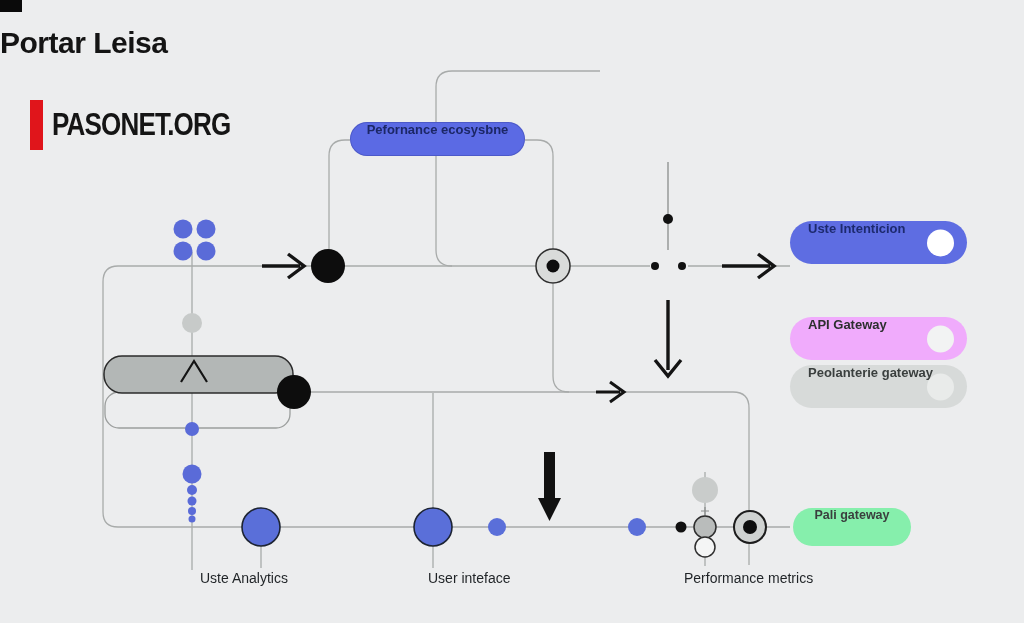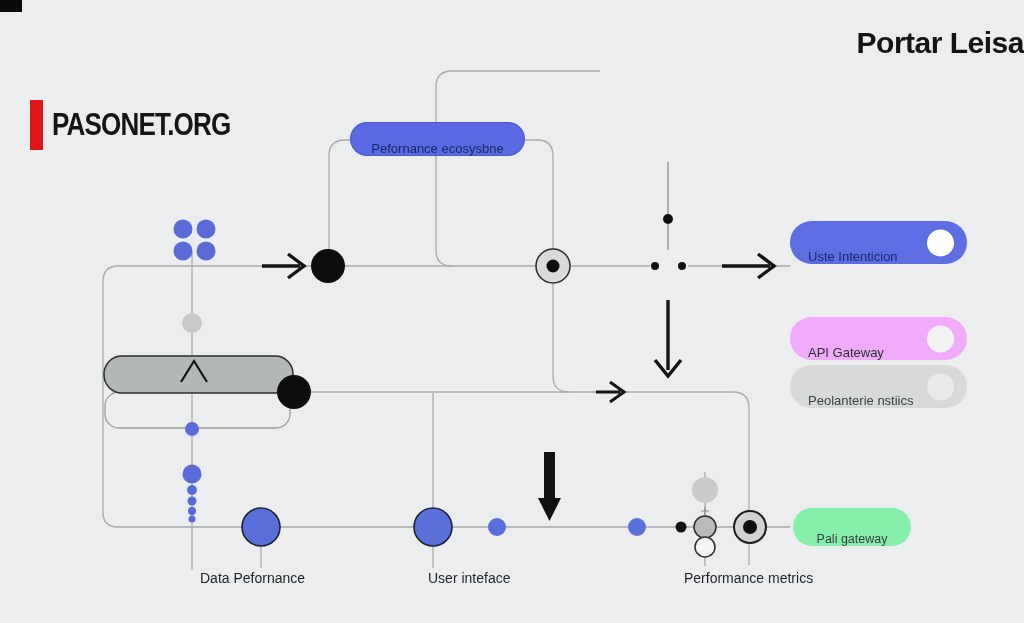--- a/index.html
+++ b/index.html
@@ -1,27 +1,27 @@
 <!DOCTYPE html>
 <html><head>
 <meta charset="utf-8">
 <style>
   html,body{margin:0;padding:0;}
   body{font-family:"Liberation Sans","DejaVu Sans",sans-serif;background:#dfe1e2;}
   .stage{position:relative;width:1024px;height:623px;background:#ecedee;overflow:hidden;}
   .abs{position:absolute;}
   svg.canvas{position:absolute;left:0;top:0;width:1024px;height:623px;}
   .corner-tab{left:0;top:0;width:22px;height:12px;background:#0a0a0a;}
-  .title{left:0;top:26px;width:1024px;text-align:right;font-size:30px;font-weight:bold;
+  .title{left:0;top:26px;width:1024px;text-align:left;font-size:30px;font-weight:bold;
          letter-spacing:-0.5px;color:#141414;}
   .logo{left:30px;top:100px;display:flex;align-items:center;}
   .logo-bar{width:13px;height:50px;background:#e0151b;margin-right:9px;}
   .logo-text{font-size:31px;font-weight:bold;color:#151515;letter-spacing:-1px;
              transform:scaleX(0.84);transform-origin:left center;white-space:nowrap;}
-  .pill{border-radius:999px;display:flex;align-items:flex-end;box-sizing:border-box;}
+  .pill{border-radius:999px;display:flex;align-items:flex-start;box-sizing:border-box;font-weight:bold;}
   .eco-pill{left:350px;top:122px;width:175px;height:34px;background:#5b6ae4;
             justify-content:center;font-size:13px;color:#1c2766;box-shadow:inset 0 0 0 1px rgba(30,40,120,.25);}
   .right-pill{left:790px;width:177px;height:43px;padding-left:18px;font-size:13px;position:absolute;margin-top:24px;}
   .knob{position:absolute;right:13px;top:50%;transform:translateY(-50%);
         width:27px;height:27px;border-radius:50%;}
   .gateway-pill{left:793px;top:508px;width:118px;height:38px;background:#86efac;
                 justify-content:center;font-size:12.5px;color:#3a3f3e;}
   .bottom-label{font-size:14px;color:#1f2326;white-space:nowrap;}
 </style>
 </head>
@@ -139,25 +139,25 @@
 
   <div class="pill right-pill" style="top: 197px; background: rgb(94, 109, 226); color: rgb(29, 42, 110);">
     <span>Uste Intenticion</span>
     <span class="knob" style="background: rgb(255, 255, 255);"></span>
   </div>
   <div class="pill right-pill" style="top: 293px; background: #f0abfc; color: rgb(44, 47, 46);">
     <span>API Gateway</span>
     <span class="knob" style="background: rgb(242, 243, 243);"></span>
   </div>
   <div class="pill right-pill" style="top: 341px; background: rgb(215, 218, 217); color: rgb(58, 63, 62);">
-    <span>Peolanterie nstiics</span>
+    <span>Peolanterie gateway</span>
     <span class="knob" style="background: rgb(233, 235, 234);"></span>
   </div>
 
   <div class="abs pill gateway-pill">
     <span>Pali gateway</span>
   </div>
 
-  <div class="abs bottom-label" style="left:200px;top:570px">Data Pefornance</div>
+  <div class="abs bottom-label" style="left:200px;top:570px">Uste Analytics</div>
   <div class="abs bottom-label" style="left:428px;top:570px">User inteface</div>
   <div class="abs bottom-label" style="left:684px;top:570px">Performance metrics</div>
 
 </div>
 
 </body></html>

